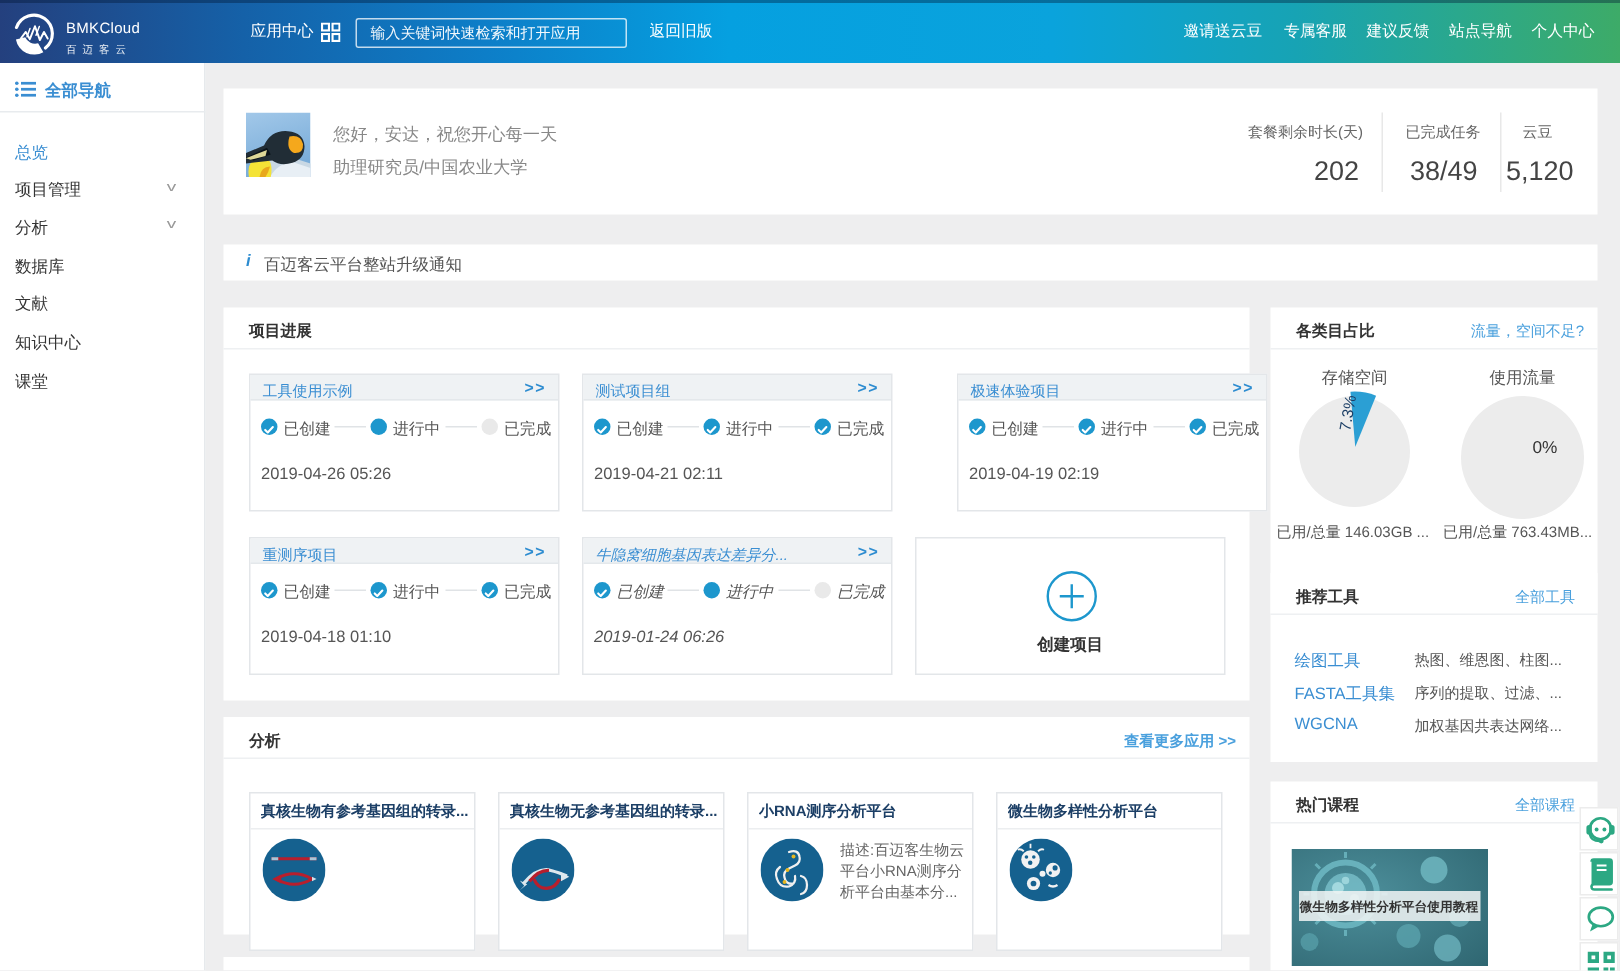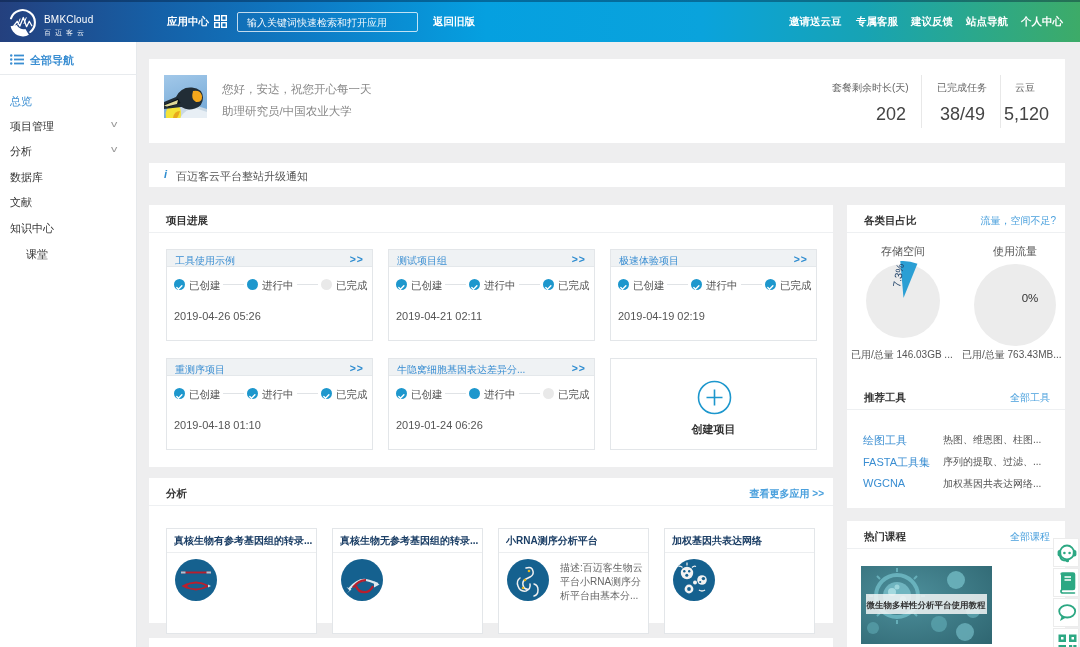--- a/index.html
+++ b/index.html
@@ -8,21 +8,21 @@
 body { font-family:"Liberation Sans", sans-serif; background:#eeeeef; position:relative; }
 .abs { position:absolute; }
 
 
 #topbar { position:absolute; left:0; top:0; width:1080px; height:42px;
   background:linear-gradient(90deg,#24407e 0%,#1561a8 15%,#0d7ec8 30%,#05a0e0 45%,#0aa3dc 65%,#17a3b4 80%,#2aa88d 90%,#3dab68 100%); }
 #topbar .topshade { position:absolute; left:0; top:0; width:100%; height:2px; background:rgba(0,20,50,0.38); }
 #logotxt { position:absolute; left:44px; top:14px; color:#fff; }
 #logotxt .en { font-size:10px; letter-spacing:0.2px; }
 #logotxt .cn { font-size:7px; letter-spacing:4px; margin-top:3px; opacity:0.9; }
-.hnav { position:absolute; top:0; height:26px; line-height:43px; color:#fff; font-size:10.5px; font-weight:bold; }
+.hnav { position:absolute; top:0; height:26px; line-height:43px; color:#fff; font-size:10.5px; font-weight:normal; }
 #searchbox { position:absolute; left:237px; top:12px; width:181px; height:20px;
   border:1px solid rgba(255,255,255,0.75); border-radius:2px; color:rgba(255,255,255,0.95);
   font-size:10px; line-height:19px; padding-left:9px; }
 
 
 #sidebar { position:absolute; left:0; top:42px; width:137px; height:605px; background:#fff; border-right:1px solid #e6e9ec; }
 #allnav { position:absolute; left:10px; top:11px; color:#3a8ed2; font-size:11px; font-weight:bold; }
 #allnav svg { vertical-align:-1px; margin-right:6px; }
 #sidebar .divider { position:absolute; left:0; top:32px; width:137px; height:1px; background:#e8ebee; }
 .snav { position:absolute; left:10px; font-size:11px; color:#333; }
@@ -127,21 +127,21 @@
   <div class="divider"></div>
 </div>
 <div class="snav blue" style="top:94px;">总览</div>
 <div class="snav" style="top:119px;">项目管理</div>
 <div class="schev" style="top:119px;">v</div>
 <div class="snav" style="top:144px;">分析</div>
 <div class="schev" style="top:144px;">v</div>
 <div class="snav" style="top:170px;">数据库</div>
 <div class="snav" style="top:195px;">文献</div>
 <div class="snav" style="top:221px;">知识中心</div>
-<div class="snav" style="top:247px;margin-left:16px;">课堂</div>
+<div class="snav" style="top:247px;">课堂</div>
 
 <div class="card" style="left:149px; top:59px; width:916px; height:84px;"></div>
 <svg id="avatar" viewBox="0 0 43 43">
   <defs>
     <linearGradient id="sky" x1="0" y1="0" x2="0.3" y2="1">
       <stop offset="0" stop-color="#a2c8e9"></stop>
         <stop offset="1" stop-color="#77abd8"></stop>
     </linearGradient>
   </defs>
   <rect width="43" height="43" fill="url(#sky)"></rect>
@@ -219,21 +219,21 @@
     <span class="lbl" style="left:95px;">进行中</span>
     <span class="seg" style="left:130px;"></span>
     <span class="pc chk" style="left:154px;"><svg width="11" height="11" viewBox="0 0 11 11">
           <path d="M2.8 5.6 l1.7 1.7 3.4-3.6" stroke="#fff" stroke-width="1.4" fill="none" stroke-linecap="round" stroke-linejoin="round"></path>
         </svg></span>
     <span class="lbl" style="left:169px;">已完成</span>
   </div>
   <div class="pdate">2019-04-21 02:11</div>
 </div>
 
-<div class="mini" style="left:610px; top:249px;">
+<div class="mini" style="left:638px; top:249px;">
   <div class="mtitle">
       <span class="mt">极速体验项目</span>
       <span class="gg">&gt;&gt;</span>
     </div>
   <div class="prog">
     <span class="pc chk" style="left:7px;"><svg width="11" height="11" viewBox="0 0 11 11">
           <path d="M2.8 5.6 l1.7 1.7 3.4-3.6" stroke="#fff" stroke-width="1.4" fill="none" stroke-linecap="round" stroke-linejoin="round"></path>
         </svg></span>
     <span class="lbl" style="left:22px;">已创建</span>
     <span class="seg" style="left:56px;"></span>
@@ -267,21 +267,21 @@
     <span class="lbl" style="left:95px;">进行中</span>
     <span class="seg" style="left:130px;"></span>
     <span class="pc chk" style="left:154px;"><svg width="11" height="11" viewBox="0 0 11 11">
           <path d="M2.8 5.6 l1.7 1.7 3.4-3.6" stroke="#fff" stroke-width="1.4" fill="none" stroke-linecap="round" stroke-linejoin="round"></path>
         </svg></span>
     <span class="lbl" style="left:169px;">已完成</span>
   </div>
   <div class="pdate">2019-04-18 01:10</div>
 </div>
 
-<div class="mini" style="left:388px; top:358px;">
+<div class="mini" style="left:388px; top:358px;font-style:italic;">
   <div class="mtitle">
       <span class="mt">牛隐窝细胞基因表达差异分...</span>
       <span class="gg">&gt;&gt;</span>
     </div>
   <div class="prog">
     <span class="pc chk" style="left:7px;"><svg width="11" height="11" viewBox="0 0 11 11">
           <path d="M2.8 5.6 l1.7 1.7 3.4-3.6" stroke="#fff" stroke-width="1.4" fill="none" stroke-linecap="round" stroke-linejoin="round"></path>
         </svg></span>
     <span class="lbl" style="left:22px;">已创建</span>
     <span class="seg" style="left:56px;"></span>
@@ -339,21 +339,21 @@
   <svg class="aicon" width="42" height="42" viewBox="0 0 42 42">
     <circle cx="21" cy="21" r="21" fill="#15618f"></circle>
     <path d="M19 9 q6-2 7 3 q1 4-3 6 l-4 2 q-4 2-3 6 q1 5 6 4 M13 19 q-4 3-2 8 q2 6 8 5 q5-2 4-7 M27 25 q4 1 4 6 q0 5-4 6" stroke="#f0f0f0" stroke-width="1.5" fill="none" stroke-linecap="round"></path>
     <circle cx="22" cy="12" r="1.3" fill="#e8b820"></circle>
       <circle cx="18" cy="21" r="1.3" fill="#e8b820"></circle>
       <circle cx="16" cy="29" r="1.3" fill="#e8b820"></circle>
   </svg>
   <div class="adesc">描述:百迈客生物云<br>平台小RNA测序分<br>析平台由基本分...</div>
 </div>
 <div class="acard" style="left:664px;">
-  <div class="at">加权基因共表达网络</div>
+  <div class="at">微生物多样性分析平台</div>
     <div class="adiv"></div>
   <svg class="aicon" width="42" height="42" viewBox="0 0 42 42">
     <circle cx="21" cy="21" r="21" fill="#15618f"></circle>
     <circle cx="14" cy="14" r="6.2" fill="#f2f2f2"></circle>
     <circle cx="11.3" cy="12.3" r="1.2" fill="#15618f"></circle>
       <circle cx="16.2" cy="12.3" r="1.2" fill="#15618f"></circle>
       <circle cx="13.8" cy="16.2" r="1.5" fill="#15618f"></circle>
     <path d="M9.5 8.5 q-2-2 -4-1 M19 8.5 q2-2 4-1 M14 6.5 v-3" stroke="#f2f2f2" stroke-width="1.2" fill="none"></path>
     <circle cx="29" cy="21" r="4.8" fill="#f2f2f2"></circle>
     <circle cx="30.4" cy="19.6" r="1.7" fill="#15618f"></circle>

